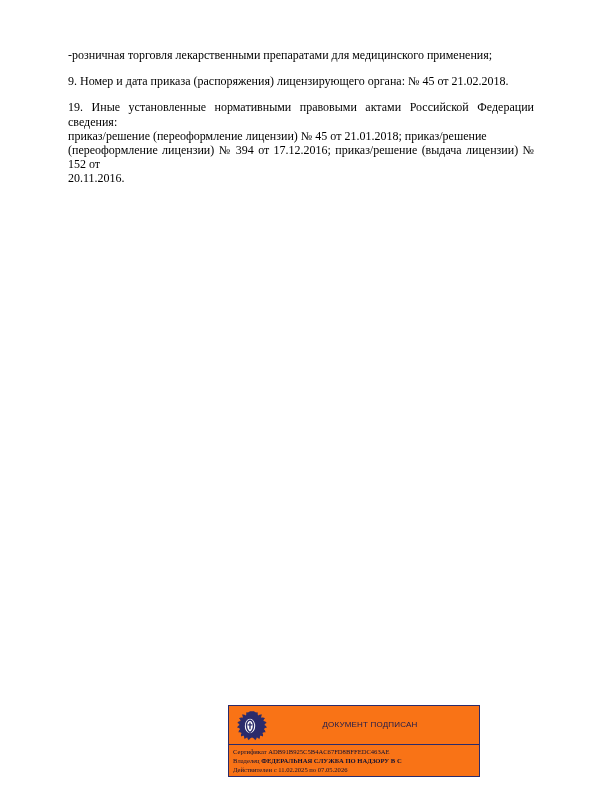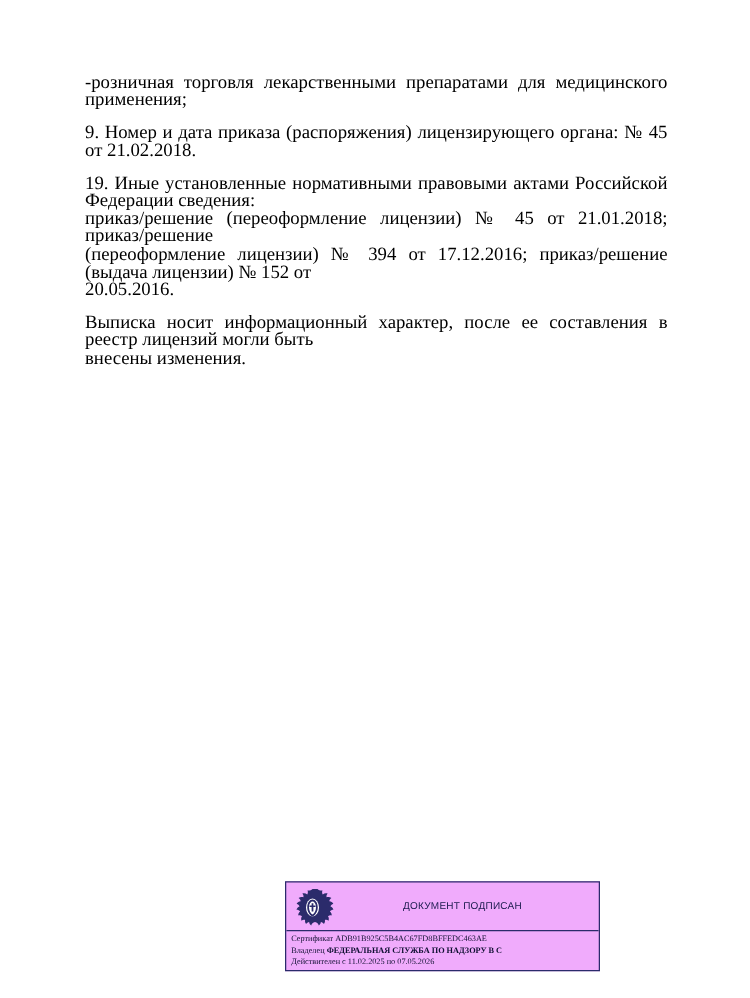--- a/index.html
+++ b/index.html
@@ -22,36 +22,36 @@
     width: 600px;
     height: 798px;
   }
   .body-text {
     position: absolute;
     left: 68px;
     top: 48px;
     width: 466px;
   }
   .para {
-    font-size: 15px;
+    font-size: 12px;
     line-height: 14.2px;
     text-align: justify;
-    margin: 11px 0 12px 0;
+    margin: 0 0 12px 0;
   }
   .para .ln {
     display: block;
   }
   .stamp {
     position: absolute;
     left: 228px;
     top: 705px;
     width: 252px;
     height: 72px;
     border: 1px solid #2b2b6b;
-    background: #f0abfc;
+    background: #f97316;
     box-sizing: border-box;
     overflow: hidden;
   }
   .stamp-top {
     display: flex;
     align-items: center;
     height: 38px;
     padding: 0 0 0 4px;
     box-sizing: border-box;
   }
@@ -108,27 +108,23 @@
     </p>
 
     <p class="para">
       <span class="ln">9. Номер и дата приказа (распоряжения) лицензирующего органа: № 45 от 21.02.2018.</span>
     </p>
 
     <p class="para">
       <span class="ln">19. Иные установленные нормативными правовыми актами Российской Федерации сведения:</span>
       <span class="ln">приказ/решение (переоформление лицензии) № 45 от 21.01.2018; приказ/решение</span>
       <span class="ln">(переоформление лицензии) № 394 от 17.12.2016; приказ/решение (выдача лицензии) № 152 от</span>
-      <span class="ln">20.05.2016.</span>
+      <span class="ln">20.11.2016.</span>
     </p>
 
-    <p class="para">
-      <span class="ln">Выписка носит информационный характер, после ее составления в реестр лицензий могли быть</span>
-      <span class="ln">внесены изменения.</span>
-    </p>
 
   </div>
 
   <div class="stamp">
     <div class="stamp-top">
       <div class="emblem">
         <svg width="34" height="34" viewBox="0 0 34 34" aria-hidden="true">
           <g fill="#2b2b6b">
             <path d="M17 3.2c-1.2 1.1-2.6 1.5-4 1.2.5 1.1.4 2.2-.2 3.1-1.2-.9-2.6-1.1-3.9-.7.8.9 1.1 2 .8 3-1.3-.5-2.7-.3-3.8.5 1 .6 1.6 1.6 1.6 2.7-1.3.1-2.5.8-3.2 1.9 1.1.3 2 1.1 2.3 2.2-1.2.5-2.1 1.5-2.4 2.7 1.2 0 2.3.5 2.9 1.4-1 .8-1.6 2-1.5 3.2 1-.3 2.2-.1 3 .6-.7 1-.9 2.3-.4 3.5.8-.6 1.9-.8 2.9-.5-.3 1.1 0 2.3.8 3.2.5-.9 1.4-1.5 2.4-1.6.1 1.1.7 2.1 1.7 2.7.2-1 .9-1.9 1.9-2.3l1.1-.4 1.1.4c1 .4 1.7 1.3 1.9 2.3 1-.6 1.6-1.6 1.7-2.7 1 .1 1.9.7 2.4 1.6.8-.9 1.1-2.1.8-3.2 1-.3 2.1-.1 2.9.5.5-1.2.3-2.5-.4-3.5.8-.7 2-.9 3-.6.1-1.2-.5-2.4-1.5-3.2.6-.9 1.7-1.4 2.9-1.4-.3-1.2-1.2-2.2-2.4-2.7.3-1.1 1.2-1.9 2.3-2.2-.7-1.1-1.9-1.8-3.2-1.9 0-1.1.6-2.1 1.6-2.7-1.1-.8-2.5-1-3.8-.5-.3-1 0-2.1.8-3-1.3-.4-2.7-.2-3.9.7-.6-.9-.7-2-.2-3.1-1.4.3-2.8-.1-4-1.2z"></path>
           </g>

